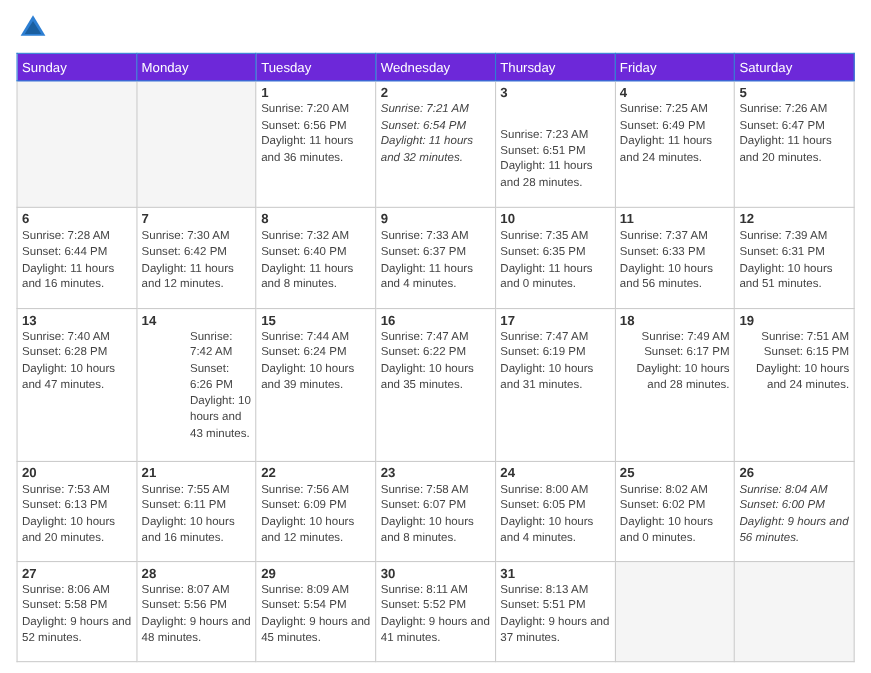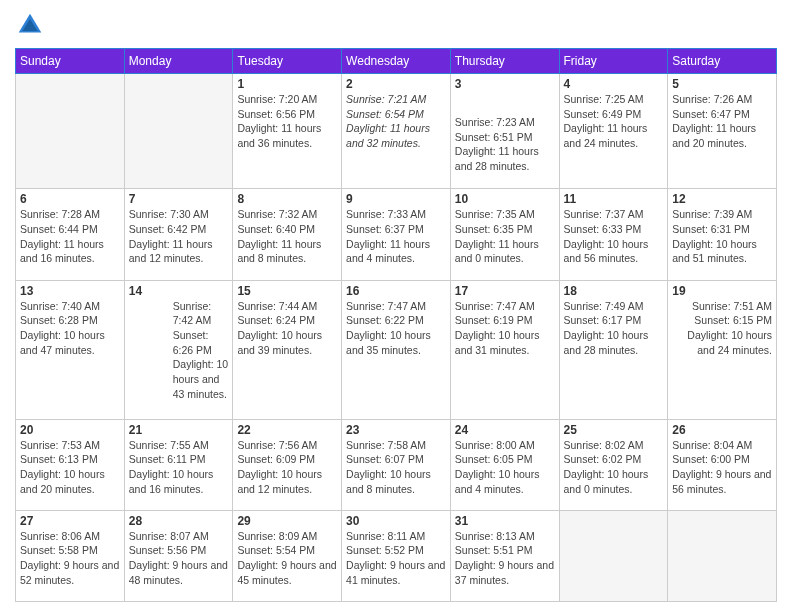--- a/index.html
+++ b/index.html
@@ -237,21 +237,21 @@
 Daylight: 10 hours and 35 minutes.</div>
           </td>
           <td>
             <span class="day-num">17</span>
             <div class="day-info" style="white-space: pre-line;">Sunrise: 7:47 AM
 Sunset: 6:19 PM
 Daylight: 10 hours and 31 minutes.</div>
           </td>
           <td>
             <span class="day-num">18</span>
-            <div class="day-info" style="white-space: pre-line;">Sunrise: 7:49 AM
+            <div class="day-info" style="white-space: pre-line; text-align: right;">Sunrise: 7:49 AM
 Sunset: 6:17 PM
 Daylight: 10 hours and 28 minutes.</div>
           </td>
           <td>
             <span class="day-num">19</span>
             <div class="day-info" style="white-space: pre-line; text-align: right;">Sunrise: 7:51 AM
 Sunset: 6:15 PM
 Daylight: 10 hours and 24 minutes.</div>
           </td>
         </tr>
@@ -287,21 +287,21 @@
 Daylight: 10 hours and 4 minutes.</div>
           </td>
           <td>
             <span class="day-num">25</span>
             <div class="day-info" style="white-space: pre-line;">Sunrise: 8:02 AM
 Sunset: 6:02 PM
 Daylight: 10 hours and 0 minutes.</div>
           </td>
           <td>
             <span class="day-num">26</span>
-            <div class="day-info" style="white-space: pre-line;">Sunrise: 8:04 AM
+            <div class="day-info" style="white-space: pre-line; font-style: italic;">Sunrise: 8:04 AM
 Sunset: 6:00 PM
 Daylight: 9 hours and 56 minutes.</div>
           </td>
         </tr>
         <tr>
           <td>
             <span class="day-num">27</span>
             <div class="day-info" style="white-space: pre-line;">Sunrise: 8:06 AM
 Sunset: 5:58 PM
 Daylight: 9 hours and 52 minutes.</div>

